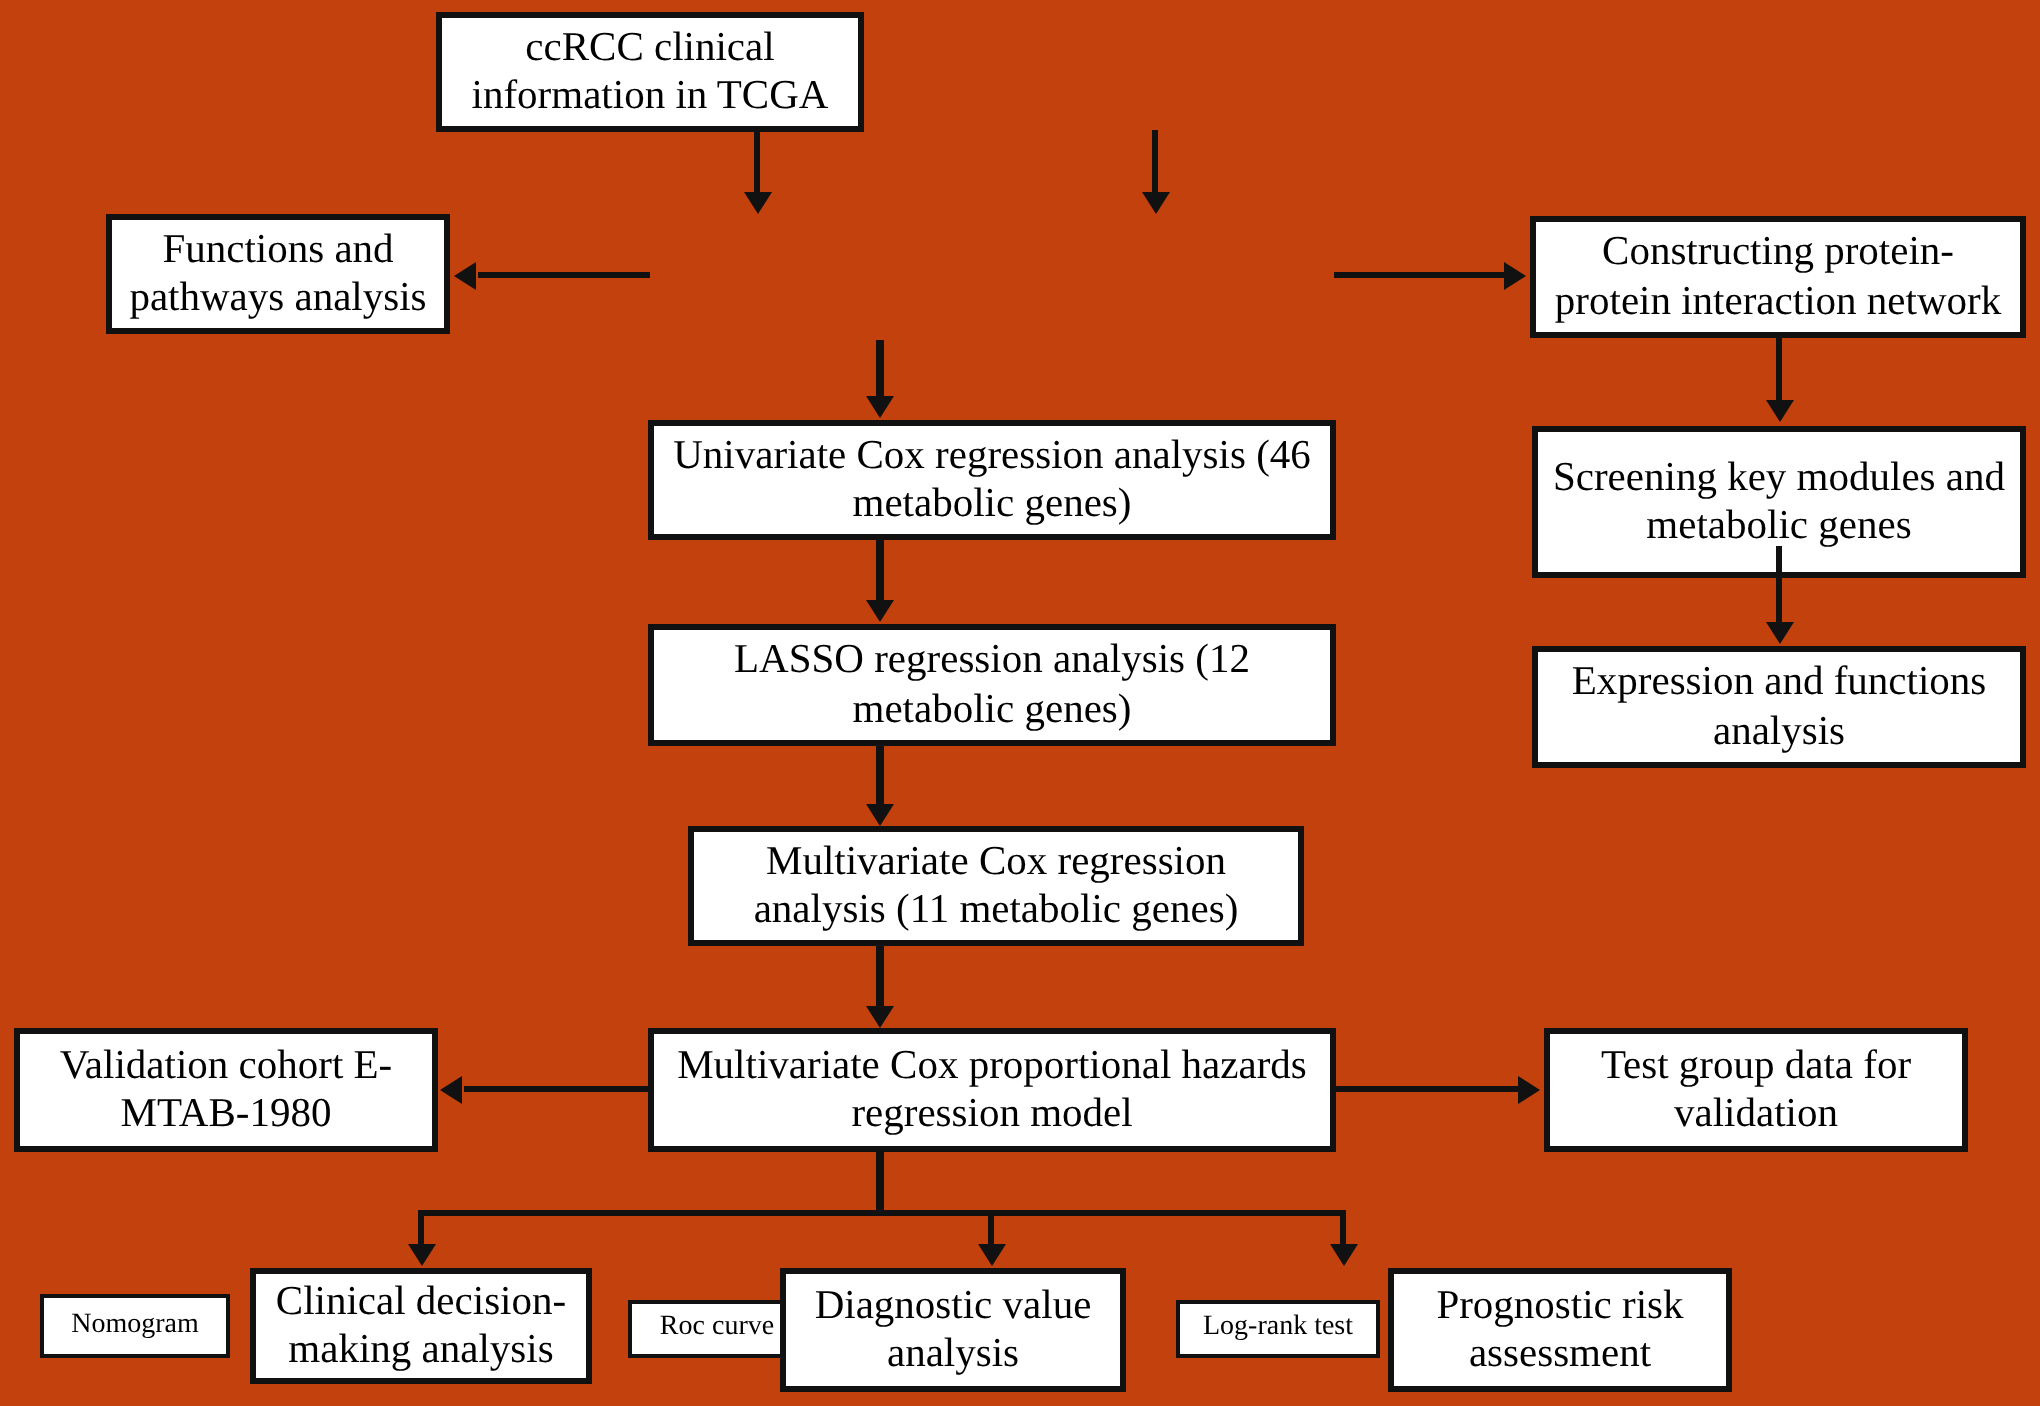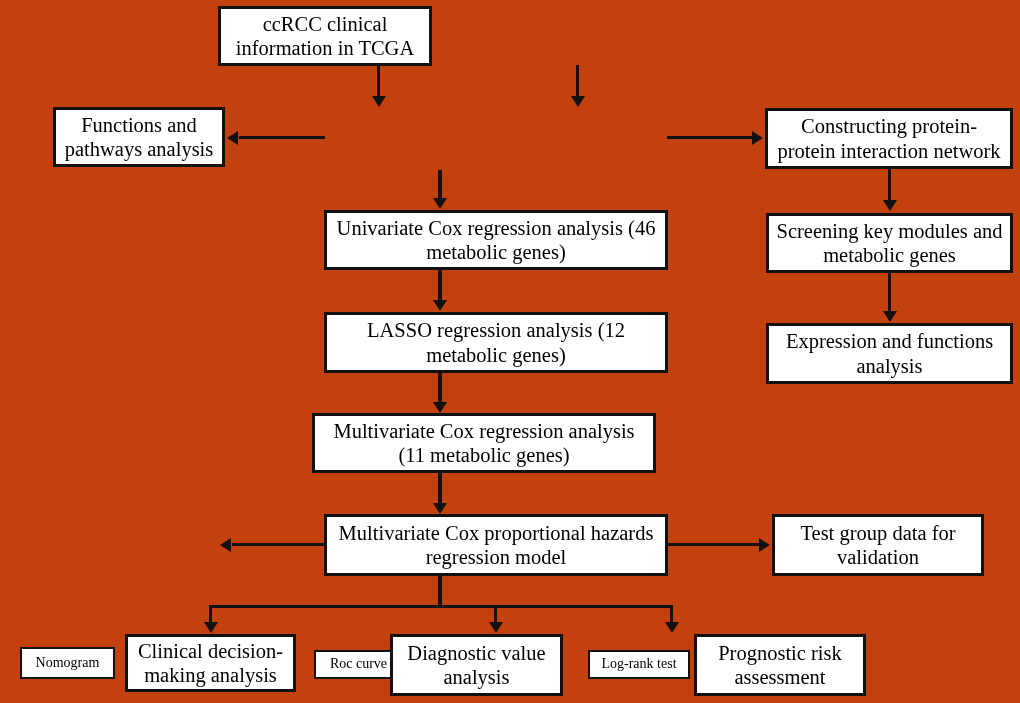--- a/index.html
+++ b/index.html
@@ -82,36 +82,39 @@
 
 
   <div class="node big" style="left:765px; top:108px; width:248px; height:61px;">
     <span class="txt">Constructing protein-protein interaction network</span>
   </div>
 
   <div class="node big" style="left:324px; top:210px; width:344px; height:60px;">
     <span class="txt">Univariate Cox regression analysis (46 metabolic genes)</span>
   </div>
 
-  <div class="node big" style="left:766px; top:213px; width:247px; height:60px;">
+  <div class="node big" style="left:766px; top:213px; width:247px; height:76px;">
     <span class="txt">Screening key modules and metabolic genes</span>
   </div>
 
   <div class="node big" style="left:324px; top:312px; width:344px; height:61px;">
     <span class="txt">LASSO regression analysis (12 metabolic genes)</span>
   </div>
 
   <div class="node big" style="left:766px; top:323px; width:247px; height:61px;">
     <span class="txt">Expression and functions analysis</span>
   </div>
 
-  <div class="node big" style="left:312px; top:413px; width:344px; height:60px;">
+  <div class="node big" style="left:344px; top:413px; width:308px; height:60px;">
     <span class="txt">Multivariate Cox regression analysis (11 metabolic genes)</span>
   </div>
 
+  <div class="node big" style="left:7px; top:514px; width:212px; height:62px;">
+    <span class="txt">Validation cohort E-MTAB-1980</span>
+  </div>
 
   <div class="node big" style="left:324px; top:514px; width:344px; height:62px;">
     <span class="txt">Multivariate Cox proportional hazards regression model</span>
   </div>
 
   <div class="node big" style="left:772px; top:514px; width:212px; height:62px;">
     <span class="txt">Test group data for validation</span>
   </div>
 
   <div class="node small" style="left:20px; top:647px; width:95px; height:32px;">

